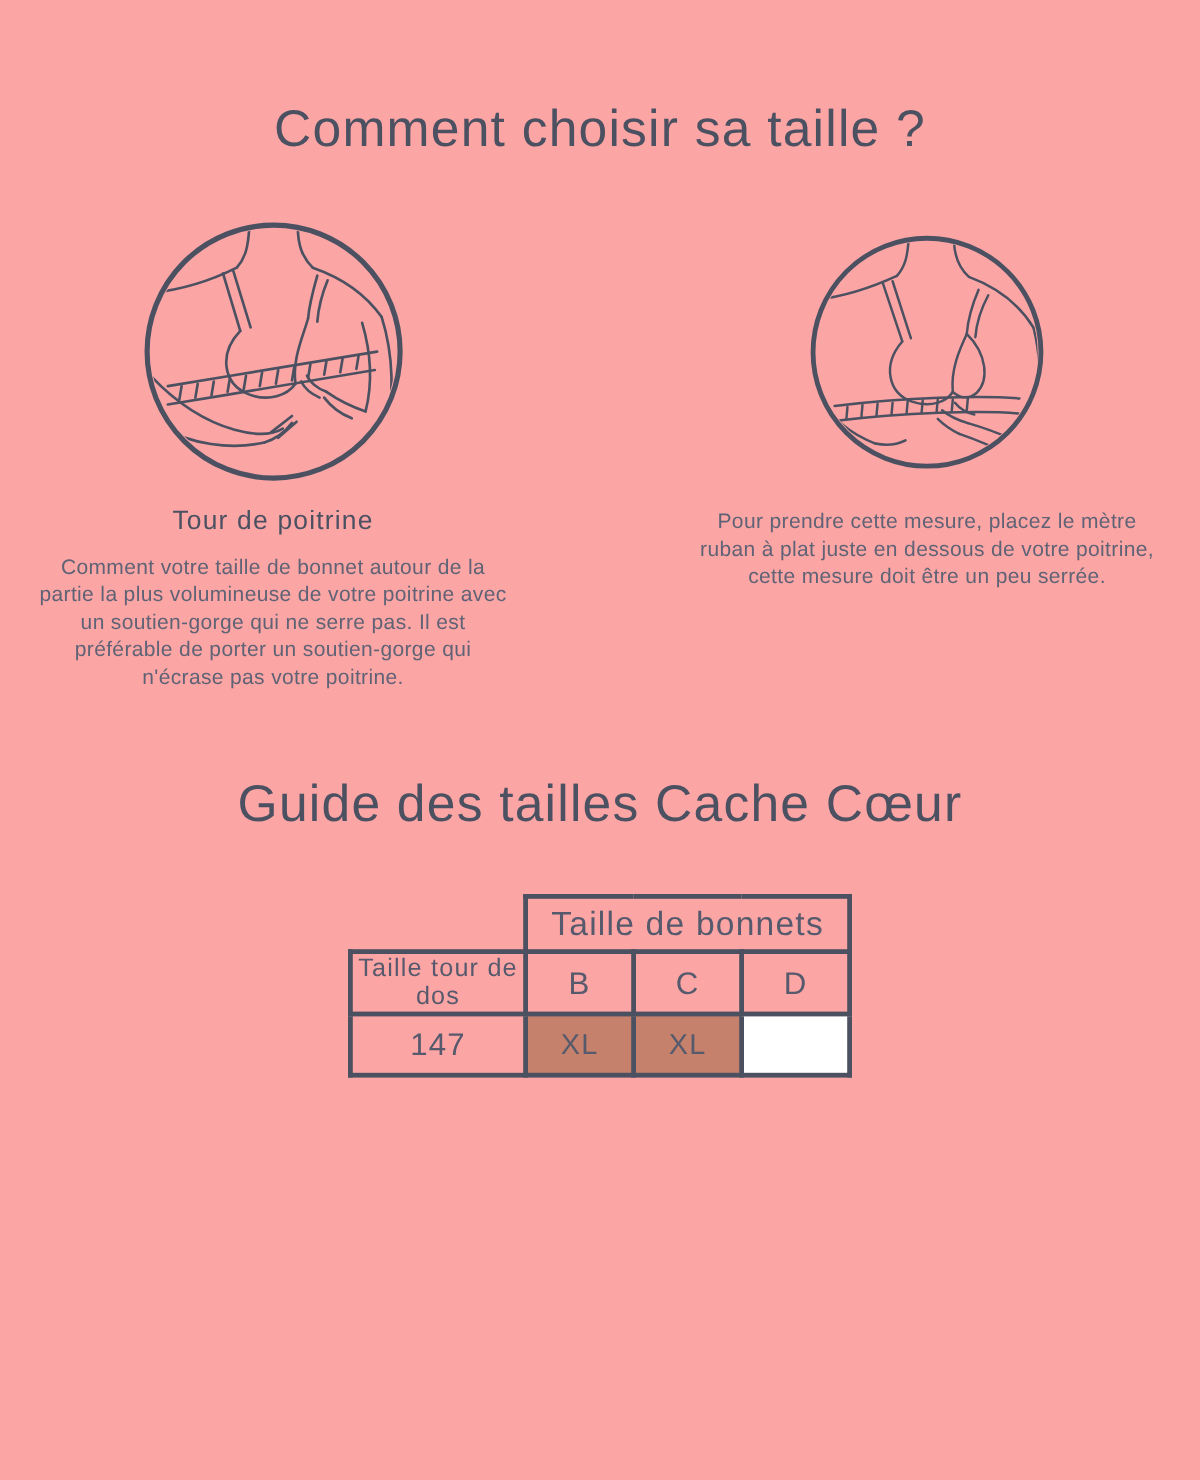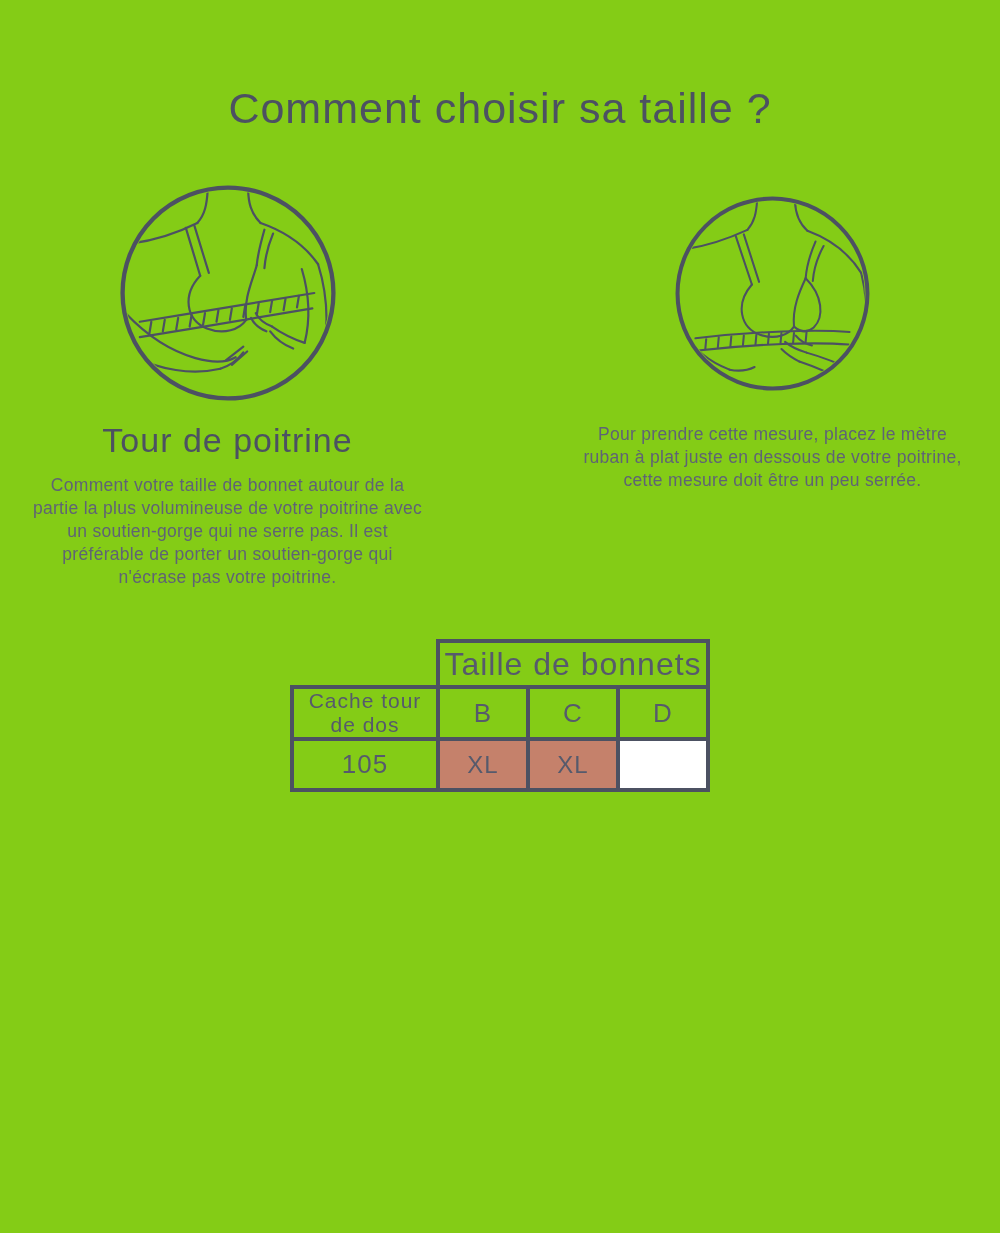--- a/index.html
+++ b/index.html
@@ -1,29 +1,29 @@
 <!DOCTYPE html>
 <html style="--ink: #4c5162; --body-text: #5f6375;"><head>
 <meta charset="utf-8">
 <style>
   :root { --ink:#4c5162; --body-text:#5f6375; }
   * { margin:0; padding:0; box-sizing:border-box; }
   body { background:#fff; font-family:"Liberation Sans","DejaVu Sans",sans-serif; color:var(--ink); }
-  .page { width:1000px; height:1233px; background:#84cc16; margin:0 auto; overflow:hidden; position:relative; }
+  .page { width:1000px; height:1233px; background:#fca5a5; margin:0 auto; overflow:hidden; position:relative; }
 
   .page-title {
     margin-top:84px; text-align:center;
     font-size:43px; font-weight:300; letter-spacing:1px; color:var(--ink);
   }
 
   .guides-row { display:flex; width:990px; margin:44px auto 0 auto; }
   .guide { width:445px; display:flex; flex-direction:column; align-items:center; }
   .guide + .guide { margin-left:100px; }
   .illu-box { height:232px; display:flex; align-items:center; justify-content:center; color:var(--ink); }
-  .guide-heading { margin-top:12px; font-size:34px; font-weight:300; letter-spacing:1px; color:var(--ink); }
+  .guide-heading { margin-top:12px; font-size:22px; font-weight:300; letter-spacing:1px; color:var(--ink); }
   .guide-desc {
     margin-top:14px; max-width:392px; text-align:center;
     font-size:17.5px; line-height:23px; letter-spacing:.3px; color:var(--body-text);
   }
 
   .section-title {
     margin-top:70px; text-align:center;
     font-size:43px; font-weight:300; letter-spacing:1px; color:var(--ink);
   }
 
@@ -31,21 +31,21 @@
   .size-table td {
     border:4px solid var(--ink); text-align:center; vertical-align:middle;
     padding:0; font-weight:300; letter-spacing:1px; color:#565a6c;
   }
   .size-table td.corner-empty { border:none; background:transparent; }
   .size-table .col-band { width:146px; }
   .size-table .col-cup { width:90px; }
   .size-table tr.group-row { height:46px; }
   .size-table tr.cols-row { height:52px; }
   .size-table tr.data-row { height:51px; }
-  .size-table .group-header { font-size:32px;text-align:center; }
+  .size-table .group-header { font-size:28px;text-align:center; }
   .size-table .corner-label { font-size:21px; line-height:24px; }
   .size-table .cup-col { font-size:26px; }
   .size-table .band-cell { font-size:26px; }
   .size-table .cup-cell { font-size:24px; }
 </style>
 </head>
 <body>
 
 <div class="page">
 
@@ -147,43 +147,44 @@
             <path d="M14,178 C28,196 48,208 70,214"></path>
             <path d="M72,205 C82,207 92,206 100,202"></path>
           </g>
         </svg>
       </div>
       <p class="guide-desc">Pour prendre cette mesure, placez le mètre ruban à plat juste en dessous de votre poitrine, cette mesure doit être un peu serrée.</p>
     </div>
 
   </div>
 
+  <h2 class="section-title">Guide des tailles Cache Cœur</h2>
 
   <table class="size-table">
     <colgroup>
       <col class="col-band">
         <col class="col-cup">
         <col class="col-cup">
         <col class="col-cup">
     </colgroup>
     <thead>
       <tr class="group-row">
         <td class="corner-empty"></td>
         <td class="group-header" colspan="3">Taille de bonnets</td>
       </tr>
       <tr class="cols-row">
-        <td class="corner-label">Cache tour de dos</td>
+        <td class="corner-label">Taille tour de dos</td>
         <td class="cup-col">B</td>
         <td class="cup-col">C</td>
         <td class="cup-col">D</td>
       </tr>
     </thead>
     <tbody>
         <tr class="data-row">
-          <td class="band-cell">105</td>
+          <td class="band-cell">147</td>
           <td class="cup-cell" style="background: rgb(197, 129, 107);">XL</td>
           <td class="cup-cell" style="background: rgb(197, 129, 107);">XL</td>
           <td class="cup-cell" style="background: rgb(255, 255, 255);"></td>
         </tr>
       </tbody>
   </table>
 
 </div>
 
 </body></html>

